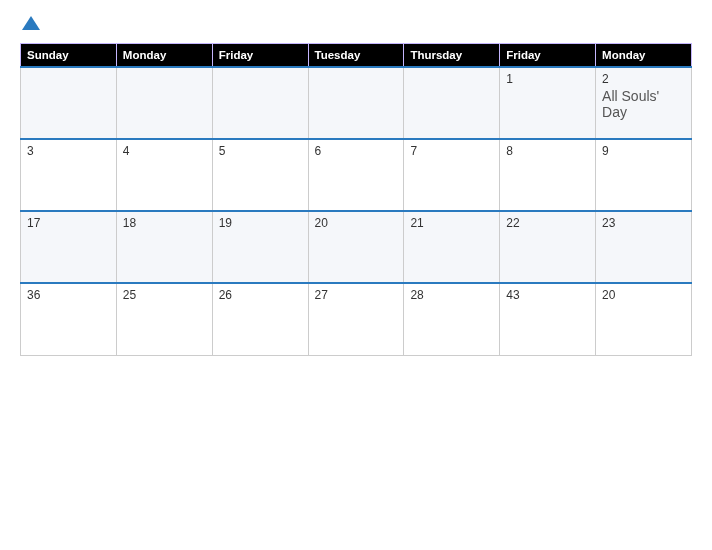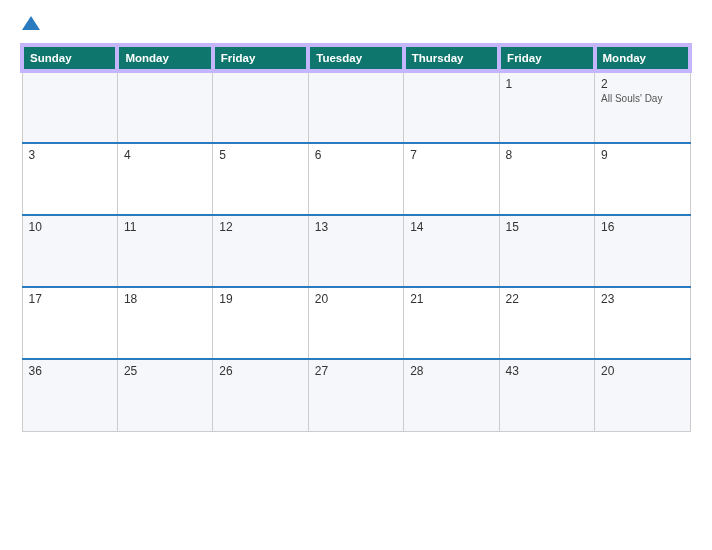--- a/index.html
+++ b/index.html
@@ -55,48 +55,48 @@
       font-size: 15px;
       color: #333;
       text-align: right;
       min-width: 90px;
     }
     .calendar {
       width: 100%;
       border-collapse: collapse;
     }
     .calendar thead tr th {
-      background-color: #0f766e;
+      background-color: #000000;
       color: #fff;
       font-size: 11.5px;
       font-weight: bold;
       padding: 5px 6px;
       text-align: left;
-      border: 4px solid #c4b5fd;
+      border: 1px solid #c4b5fd;
     }
     .calendar tbody tr {
       height: 72px;
     }
     .calendar tbody tr td {
       border: 1px solid #ccc;
       border-top: 2px solid #2a7abf;
       vertical-align: top;
       padding: 4px 6px;
       font-size: 12px;
       color: #333;
       background: #fff;
       width: calc(100% / 7);
     }
     .day-num {
       font-size: 12px;
       color: #333;
       display: block;
     }
     .event {
-      font-size: 10px;
+      font-size: 14px;
       color: #555;
       margin-top: 2px;
       display: block;
     }
     .calendar tbody tr td:nth-child(odd) {
       background-color: #f5f5f5;
     }
     
     .calendar tbody tr:nth-child(odd) td {
       background-color: #f5f7fa;
@@ -170,43 +170,20 @@
           </td>
           <td>
             <span class="day-num">8</span>
           </td>
           <td>
             <span class="day-num">9</span>
           </td>
         </tr>
         <tr>
           <td>
-            <span class="day-num">10</span>
-          </td>
-          <td>
-            <span class="day-num">11</span>
-          </td>
-          <td>
-            <span class="day-num">12</span>
-          </td>
-          <td>
-            <span class="day-num">13</span>
-          </td>
-          <td>
-            <span class="day-num">14</span>
-          </td>
-          <td>
-            <span class="day-num">15</span>
-          </td>
-          <td>
-            <span class="day-num">16</span>
-          </td>
-        </tr>
-        <tr>
-          <td>
             <span class="day-num">17</span>
           </td>
           <td>
             <span class="day-num">18</span>
           </td>
           <td>
             <span class="day-num">19</span>
           </td>
           <td>
             <span class="day-num">20</span>

